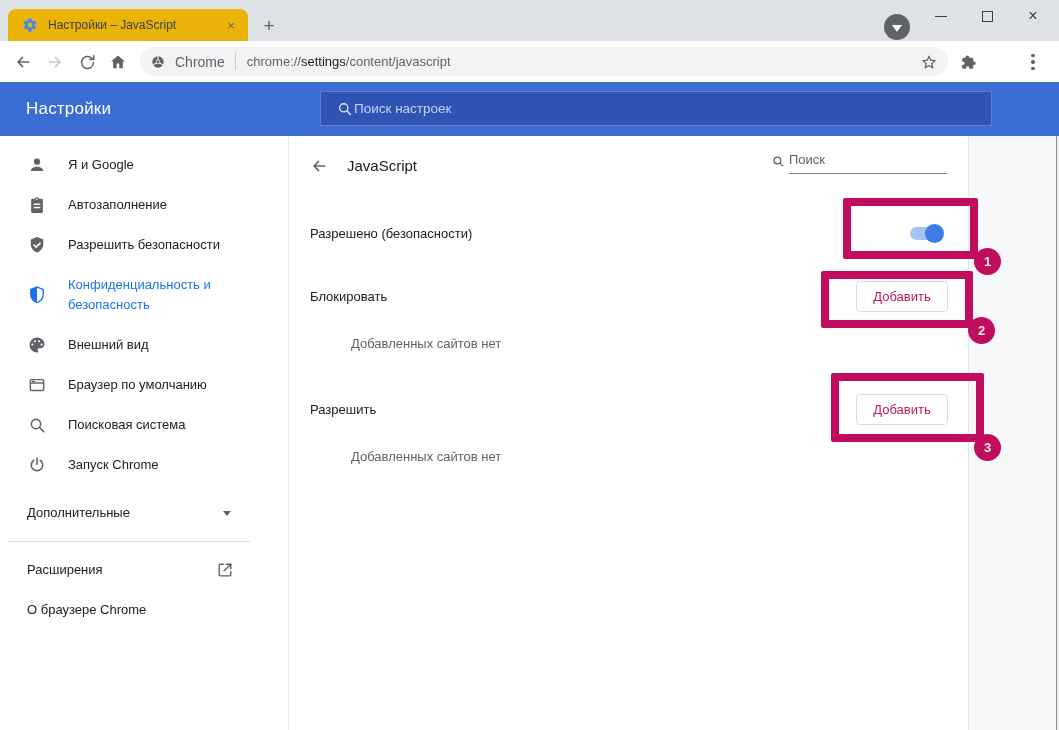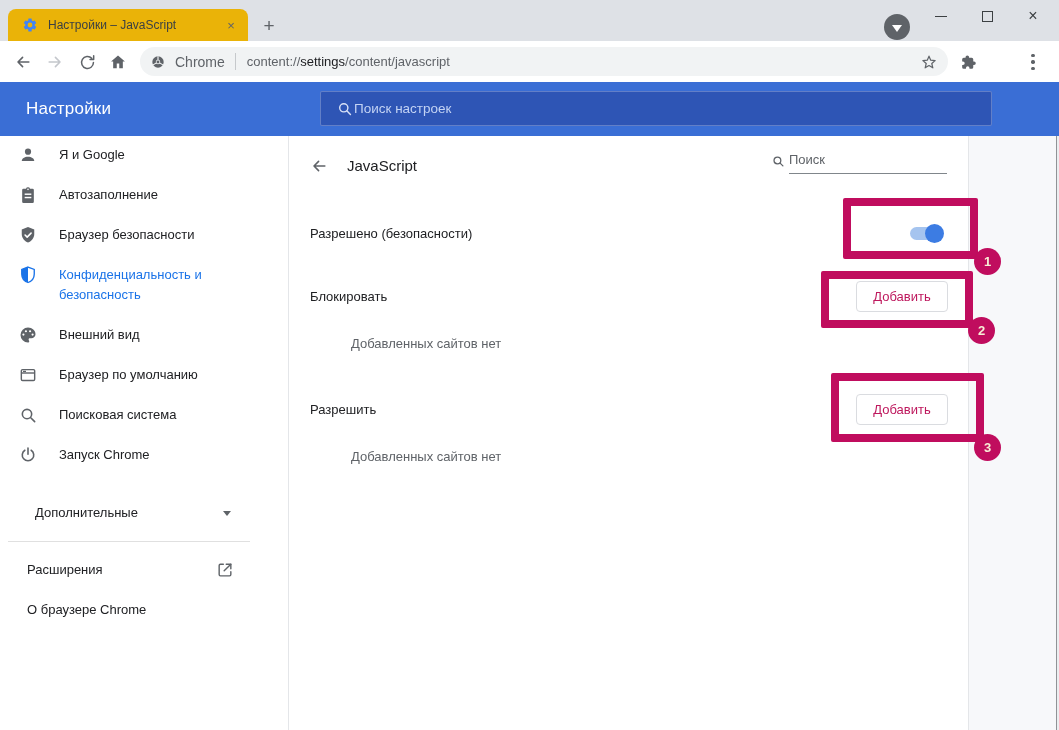--- a/index.html
+++ b/index.html
@@ -48,27 +48,27 @@
   .s-title { position:absolute; left:26px; top:0; height:54px; display:flex; align-items:center;
     color:#fff; font-size:17px; letter-spacing:.2px; }
   .s-search { position:absolute; left:296px; top:9px; width:672px; height:35px; background:#2e55b5;
     border:1px solid rgba(255,255,255,.25); border-radius:2px; display:flex; align-items:center; padding:0 14px;margin-left:24px; }
   .s-search input { background:transparent; border:none; outline:none; color:#fff; font-size:13.5px;
     font-family:inherit; width:100%; margin-left:19px; }
   .s-search input::placeholder { color:#c3d3f4; }
   
   .page { position:absolute; left:0; top:136px; width:100%; height:594px; background:#fff; }
   .sidebar { position:absolute; left:0; top:0; width:288px; height:100%; background:#fff; padding-top:9px; }
-  .nav-item { height:40px; display:flex; padding-left:18px; cursor:default; }
+  .nav-item { height:40px; display:flex; align-items:center; padding-left:27px; cursor:default; }
   .nav-item.tall { height:60px; }
   .nav-icon { width:20px; height:20px; margin-right:21px; flex:none; display:flex; }
   .nav-label { font-size:13px; color:#202124; width:176px; line-height:20px; }
   .nav-item.selected .nav-label { color:#1a73e8; }
   .nav-flat { height:40px; display:flex; align-items:center; justify-content:space-between; padding:0 57px 0 27px; }
-  .nav-flat.adv { margin-top:8px;margin-left:8px; }
+  .nav-flat.adv { margin-top:8px; }
   .caret-down { width:0; height:0; border-left:4.5px solid transparent; border-right:4.5px solid transparent;
     border-top:5.5px solid #5f6368; }
   .side-divider { border-top:1px solid #e0e0e0; margin:8px 38px 0 8px; }
   .nav-flat.ext { margin-top:8px; padding-right:53px; }
   .gutter { position:absolute; left:969px; top:0; width:88px; height:100%; background:#f7f8fa; border-right:1px solid #909396; }
   .gutter-edge { position:absolute; left:1057px; top:0; width:2px; height:100%; background:#eceef0; }
   
   .card { position:absolute; left:288px; top:0; width:681px; height:100%; background:#fff;
     border-left:1px solid #e4e6e9; border-right:1px solid #e4e6e9; }
   .card-header { position:absolute; left:0; top:0; width:100%; height:58px; }
@@ -156,21 +156,21 @@
       <span style="display:flex;">
         <svg width="16" height="16" viewBox="0 0 24 24">
             <circle cx="12" cy="12" r="8.5" fill="#5f6368"></circle>
             <path d="M12 12V3.5M12 12l-7.4 4.3M12 12l7.4 4.3" stroke="#f1f3f4" stroke-width="1.7"></path>
             <circle cx="12" cy="12" r="3.4" fill="#f1f3f4"></circle>
             <circle cx="12" cy="12" r="2.2" fill="#5f6368"></circle>
           </svg>
       </span>
       <span class="omni-label">Chrome</span>
       <span class="omni-sep"></span>
-      <span class="omni-url"><span class="u-gray">content://</span><span class="u-dark">settings</span><span class="u-gray">/content/javascript</span></span>
+      <span class="omni-url"><span class="u-gray">chrome://</span><span class="u-dark">settings</span><span class="u-gray">/content/javascript</span></span>
       <span class="omni-star">
         <svg width="18" height="18" viewBox="0 0 24 24" fill="none" stroke="#5f6368" stroke-width="1.6" stroke-linejoin="round">
             <path d="M12 4.2l2.3 5.4 5.9.5-4.5 3.9 1.4 5.8L12 16.7l-5.1 3.1 1.4-5.8-4.5-3.9 5.9-.5z"></path>
           </svg>
       </span>
     </div>
     <div class="tbi" style="left:954px;">
       <svg width="19" height="19" viewBox="0 0 24 24">
           <path fill="#5f6368" d="M10.5 3a2.2 2.2 0 0 0-2.2 2.2V6H6a2 2 0 0 0-2 2v2.8h1a2.2 2.2 0 1 1 0 4.4H4V18a2 2 0 0 0 2 2h2.8v-1a2.2 2.2 0 1 1 4.4 0v1H16a2 2 0 0 0 2-2v-2.8h1a2.2 2.2 0 1 0 0-4.4h-1V8a2 2 0 0 0-2-2h-3.3v-.8A2.2 2.2 0 0 0 10.5 3z"></path>
         </svg>
@@ -219,21 +219,21 @@
           </span>
         <span class="nav-label">Автозаполнение</span>
       </div>
       <div class="nav-item">
         <span class="nav-icon">
             <svg width="20" height="20" viewBox="0 0 24 24">
               <path fill="#5f6368" d="M12 2.5l7.5 2.8v5.4c0 4.8-3.2 8.7-7.5 10.3-4.3-1.6-7.5-5.5-7.5-10.3V5.3z"></path>
               <path d="M8.5 12l2.5 2.5 4.7-4.7" stroke="#fff" stroke-width="1.9" fill="none" stroke-linecap="round" stroke-linejoin="round"></path>
             </svg>
           </span>
-        <span class="nav-label">Браузер безопасности</span>
+        <span class="nav-label">Разрешить безопасности</span>
       </div>
       <div class="nav-item tall selected">
         <span class="nav-icon">
             <svg width="20" height="20" viewBox="0 0 24 24">
               <defs>
                 <clipPath id="halfR">
                   <rect x="12" y="0" width="12" height="24"></rect>
                 </clipPath>
               </defs>
               <path id="sh" fill="#1a73e8" d="M12 2.5l7.5 2.8v5.4c0 4.8-3.2 8.7-7.5 10.3-4.3-1.6-7.5-5.5-7.5-10.3V5.3z"></path>

